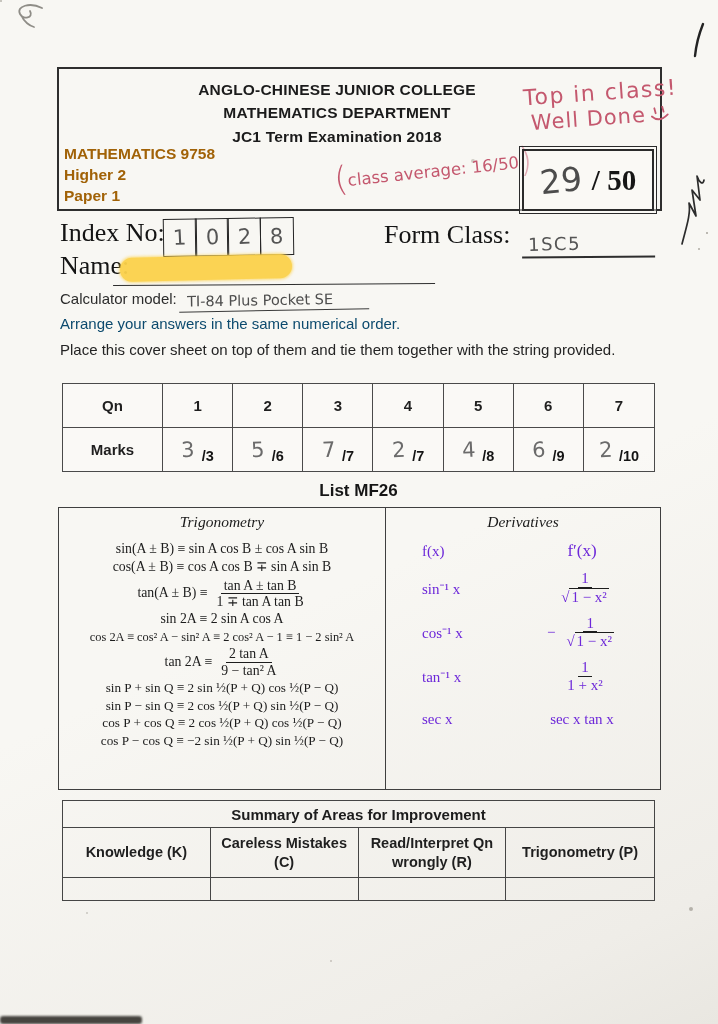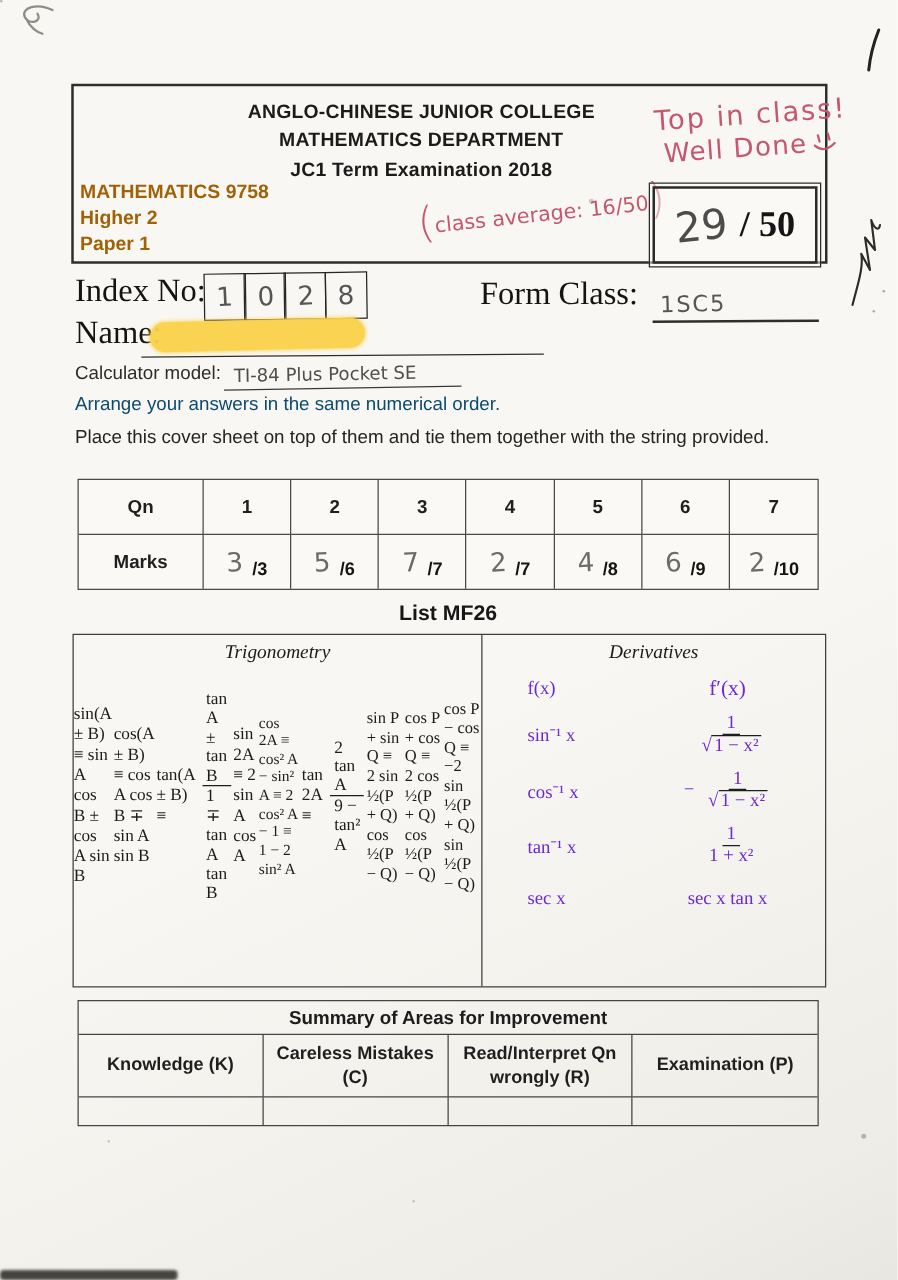--- a/index.html
+++ b/index.html
@@ -68,21 +68,21 @@
   .mscore .sc{font-size:21px;color:#6b6b6b;transform:rotate(-3deg);font-family:"DejaVu Sans",sans-serif;}
   .mscore .oo{font-weight:bold;font-size:14.5px;color:#141414;align-self:flex-end;padding-bottom:7px;}
 
   
   .mf26-title{left:58px;top:481px;width:601px;text-align:center;font-weight:bold;font-size:17px;color:#161616;}
   .mf26-box{left:58px;top:507px;width:601px;height:281px;border:1.6px solid #3f3f3f;}
   .mf26-divider{position:absolute;left:326px;top:0;bottom:0;border-left:1.5px solid #3f3f3f;}
   .col-heading{font-family:"Liberation Serif",serif;font-style:italic;font-size:15.5px;
     text-align:center;margin-top:5px;color:#1b1b1b;}
   .trig-col{position:absolute;left:0;top:0;width:326px;}
-  .trig-stack{margin-top:20px;display:flex;flex-direction:row;align-items:center;gap:2px;
+  .trig-stack{margin-top:10px;display:flex;flex-direction:column;align-items:center;gap:2px;
     font-family:"Liberation Serif",serif;font-size:13.8px;color:#1c1c1c;line-height:1.18;}
   .trig-stack .small{font-size:12.4px;}
   .trig-stack .sp{font-size:13.2px;}
   .frac-line{display:flex;align-items:center;}
   .frac{display:inline-flex;flex-direction:column;align-items:center;margin-left:6px;line-height:1.12;}
   .frac .num{border-bottom:1.2px solid #1d1d1d;padding:0 3px;}
   .frac .den{padding:0 3px;display:inline-flex;align-items:flex-start;}
   .deriv-col{position:absolute;left:327px;top:0;right:0;}
   .deriv-table{margin-top:10px;display:grid;grid-template-columns:108px 1fr;row-gap:9px;
     align-items:center;padding:0 26px 0 36px;font-family:"Liberation Serif",serif;
@@ -249,20 +249,21 @@
       <div>sin 2A ≡ 2 sin A cos A</div>
       <div class="small">cos 2A ≡ cos² A − sin² A ≡ 2 cos² A − 1 ≡ 1 − 2 sin² A</div>
       <div class="frac-line">
         <span>tan 2A ≡</span>
         <span class="frac">
             <span class="num">2 tan A</span>
             <span class="den">9 − tan² A</span>
           </span>
       </div>
       <div class="sp">sin P + sin Q ≡ 2 sin ½(P + Q) cos ½(P − Q)</div>
+      <div class="sp">sin P − sin Q ≡ 2 cos ½(P + Q) sin ½(P − Q)</div>
       <div class="sp">cos P + cos Q ≡ 2 cos ½(P + Q) cos ½(P − Q)</div>
       <div class="sp">cos P − cos Q ≡ −2 sin ½(P + Q) sin ½(P − Q)</div>
     </div>
   </div>
 
   <div class="deriv-col">
     <div class="col-heading">Derivatives</div>
     <div class="deriv-table">
       <div>f(x)</div>
       <div class="fp fp-head">f′(x)</div>
@@ -302,18 +303,18 @@
       <div class="fp sec-row">sec x tan x</div>
     </div>
   </div>
 </div>
 
 <div class="abs stable">
   <div class="stitle">Summary of Areas for Improvement</div>
   <div class="scell shead">Knowledge (K)</div>
   <div class="scell shead">Careless Mistakes (C)</div>
   <div class="scell shead">Read/Interpret Qn wrongly (R)</div>
-  <div class="scell shead">Examination (P)</div>
+  <div class="scell shead">Trigonometry (P)</div>
   <div class="scell"></div>
   <div class="scell"></div>
   <div class="scell"></div>
   <div class="scell"></div>
 </div>
 
 </body></html>

